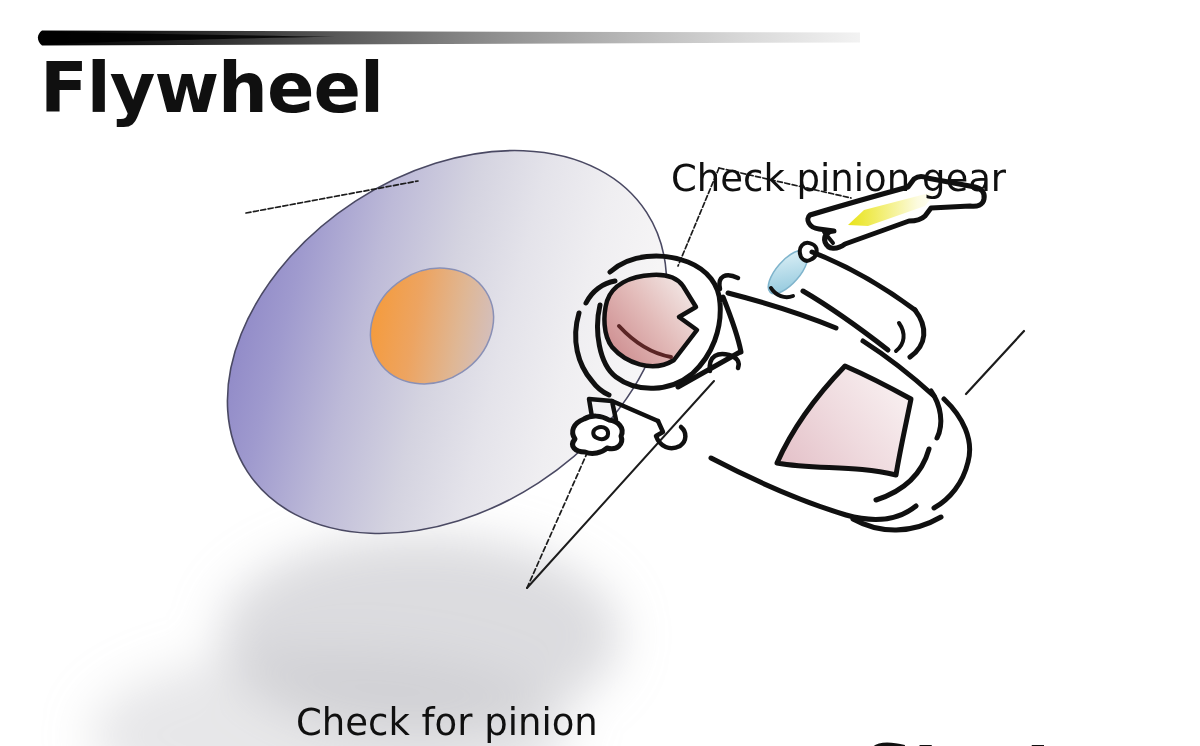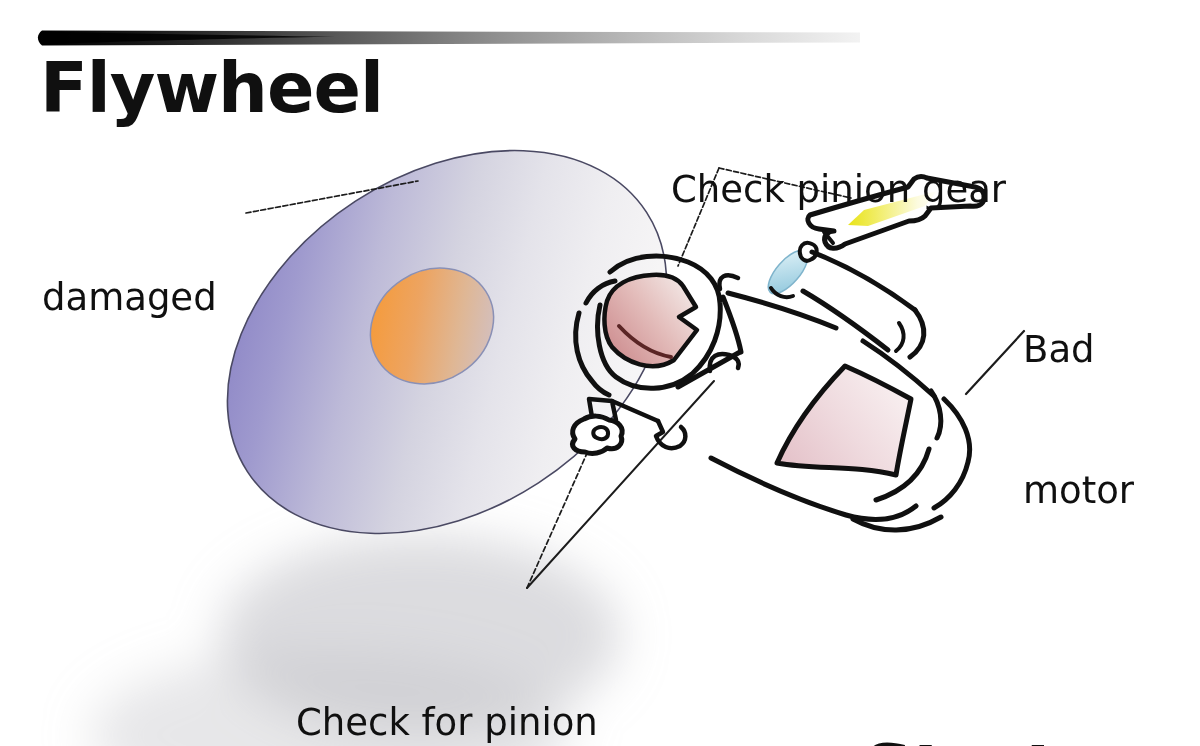--- a/index.html
+++ b/index.html
@@ -7,21 +7,21 @@
     position:relative;width:1200px;height:746px;overflow:hidden;background:#ffffff;
     font-family:"DejaVu Sans","Liberation Sans",sans-serif;color:#101010;
   }
   .stage svg{position:absolute;left:0;top:0;}
   .txt{position:absolute;white-space:pre;}
   .title{font-weight:bold;font-size:70px;line-height:1.05;letter-spacing:-1px;}
   .title-flywheel{left:40px;top:52px;}
   .title-starter{left:863px;top:538px;line-height:93px;}
   .ann{font-size:37px;line-height:47px;font-weight:400;}
   .ann-worn{left:42px;top:180px;}
-  .ann-pinion{left:671px;top:72px;}
+  .ann-pinion{left:671px;top:61px;}
   .ann-bad{left:1023px;top:232px;}
   .ann-bolts{left:296px;top:605px;}
 </style>
 </head>
 <body>
 
 <div class="stage">
 
   <svg width="1200" height="746" viewBox="0 0 1200 746">
     <defs>
@@ -149,30 +149,25 @@
   </svg>
 
   <div class="txt title title-flywheel">Flywheel</div>
 
   <div class="txt title title-starter">
     <div>Starter</div>
     
   </div>
 
   <div class="txt ann ann-worn">
-    <div>damaged</div>
   </div>
 
   <div class="txt ann ann-pinion">
     <div>Check pinion gear</div>
   </div>
 
-  <div class="txt ann ann-bad">
-    <div>Bad</div>
-    <div>motor</div>
-  </div>
 
   <div class="txt ann ann-bolts">
     <div>Check for pinion</div>
     
   </div>
 
 </div>
 
 </body></html>

